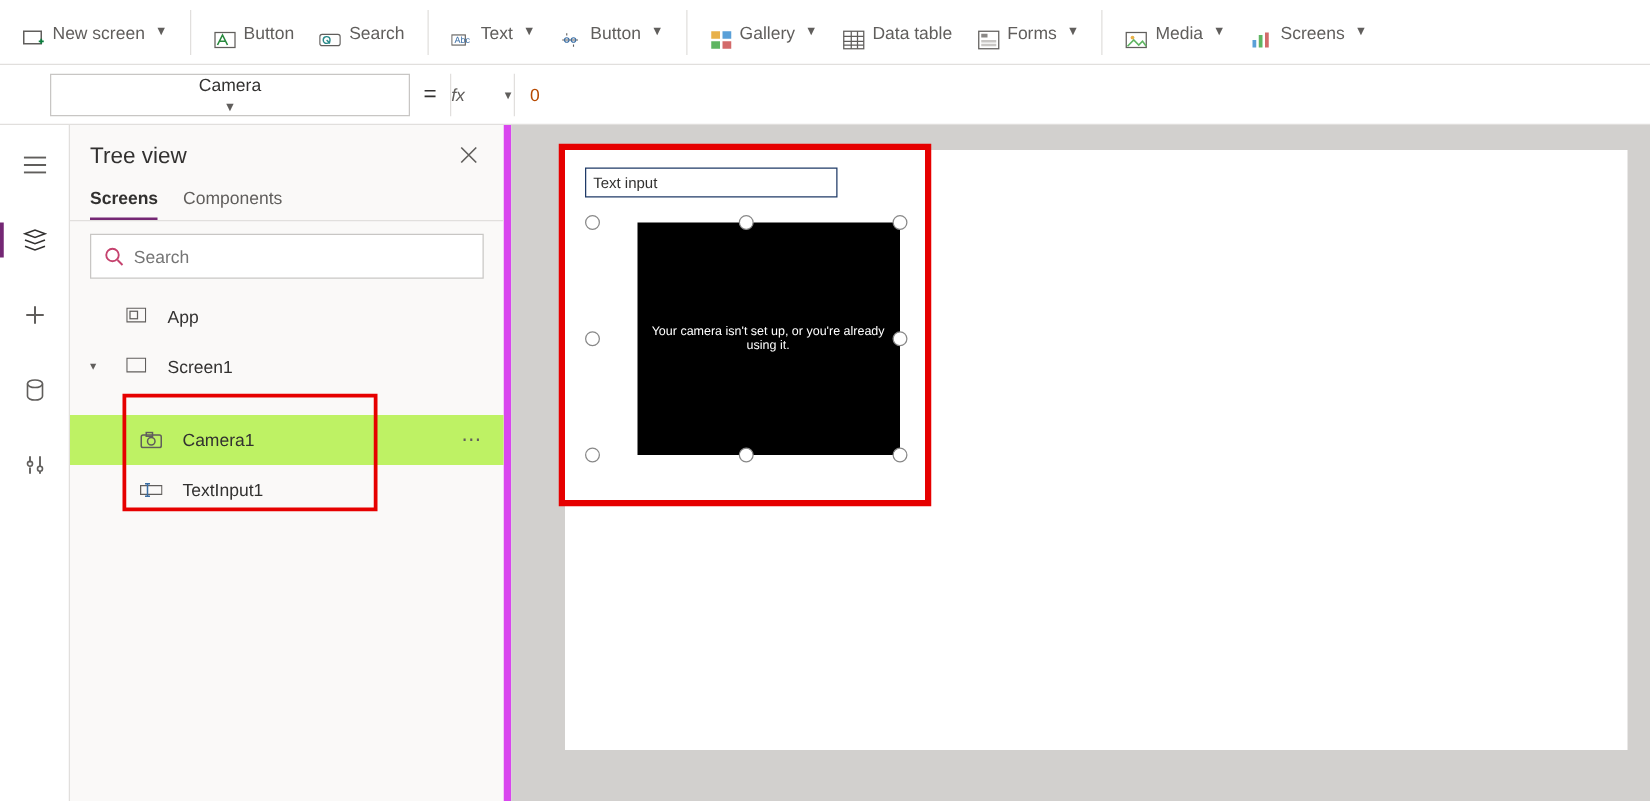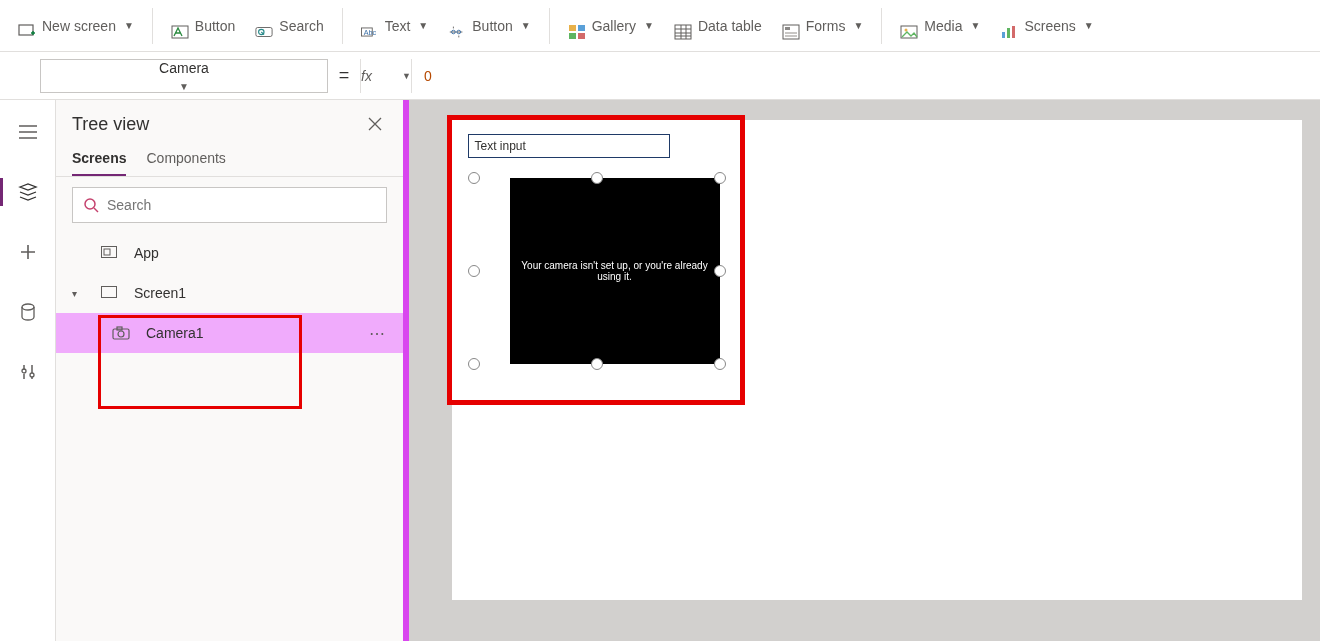--- a/index.html
+++ b/index.html
@@ -42,21 +42,21 @@
 
   .search-wrap { padding: 10px 16px; }
   .search { height: 36px; border: 1px solid #c8c6c4; background: #fff; display: flex; align-items: center; padding: 0 10px; gap: 8px; }
   .search input { border: none; outline: none; flex: 1; font-size: 14px; background: transparent; }
 
   .tree { flex: 1; overflow: auto; }
   .trow { display: flex; align-items: center; height: 40px; padding: 0 16px; gap: 16px; cursor: pointer; }
   .trow .chev { width: 12px; font-size: 10px; color: #605e5c; }
   .trow .ico { width: 18px; height: 18px; color: #605e5c; display: inline-flex; align-items: center; justify-content: center; }
   .trow.indent2 { padding-left: 56px; }
-  .trow.selected { background: #f0abfc; }
+  .trow.selected { background: #bef264; margin-top: 19px; }
   .trow .more { margin-left: auto; color: #605e5c; font-size: 16px; letter-spacing: 2px; }
 
   .redbox { border: 3px solid #e60000; position: absolute; pointer-events: none; }
 
   
   .canvas-area { flex: 1; background: #d2d0ce; display: flex; justify-content: center; padding: 20px 16px 0 40px; position: relative; }
   .canvas { width: 850px; height: 480px; background: #fff; position: relative; }
   .redbox-canvas { position: absolute; left: -5px; top: -5px; width: 298px; height: 290px; border: 5px solid #e60000; pointer-events: none; }
 
   .textinput { position: absolute; left: 16px; top: 14px; width: 202px; height: 24px; border: 1px solid #1f3a67; background: #fff; padding: 0 6px; display: flex; align-items: center; font-size: 12px; color: #323130; }
@@ -291,20 +291,29 @@
       <div class="trow indent2 selected">
         <span class="ico">
           <svg width="18" height="14" viewBox="0 0 18 14">
               <rect x="1" y="3" width="16" height="10" rx="1.5" fill="none" stroke="#605e5c" stroke-width="1.2"></rect>
               <circle cx="9" cy="8" r="3" fill="none" stroke="#605e5c" stroke-width="1.2"></circle>
               <rect x="5" y="1" width="5" height="3" fill="none" stroke="#605e5c" stroke-width="1.2"></rect>
             </svg>
         </span>
         <span>Camera1</span>
         <span class="more">⋯</span>
+      </div>
+      <div class="trow indent2">
+        <span class="ico">
+          <svg width="18" height="12" viewBox="0 0 18 12">
+              <rect x="0.5" y="2.5" width="17" height="7" fill="none" stroke="#605e5c"></rect>
+              <path d="M6 1 v10 M4 1 h4 M4 11 h4" stroke="#3a6ea5" stroke-width="1.2"></path>
+            </svg>
+        </span>
+        <span>TextInput1</span>
       </div>
     </div>
 
     <div class="redbox" style="left:42px; top:215px; width:204px; height:94px;"></div>
   </div>
 
   <div class="canvas-area">
     <div class="canvas">
       <div class="redbox-canvas"></div>
 

